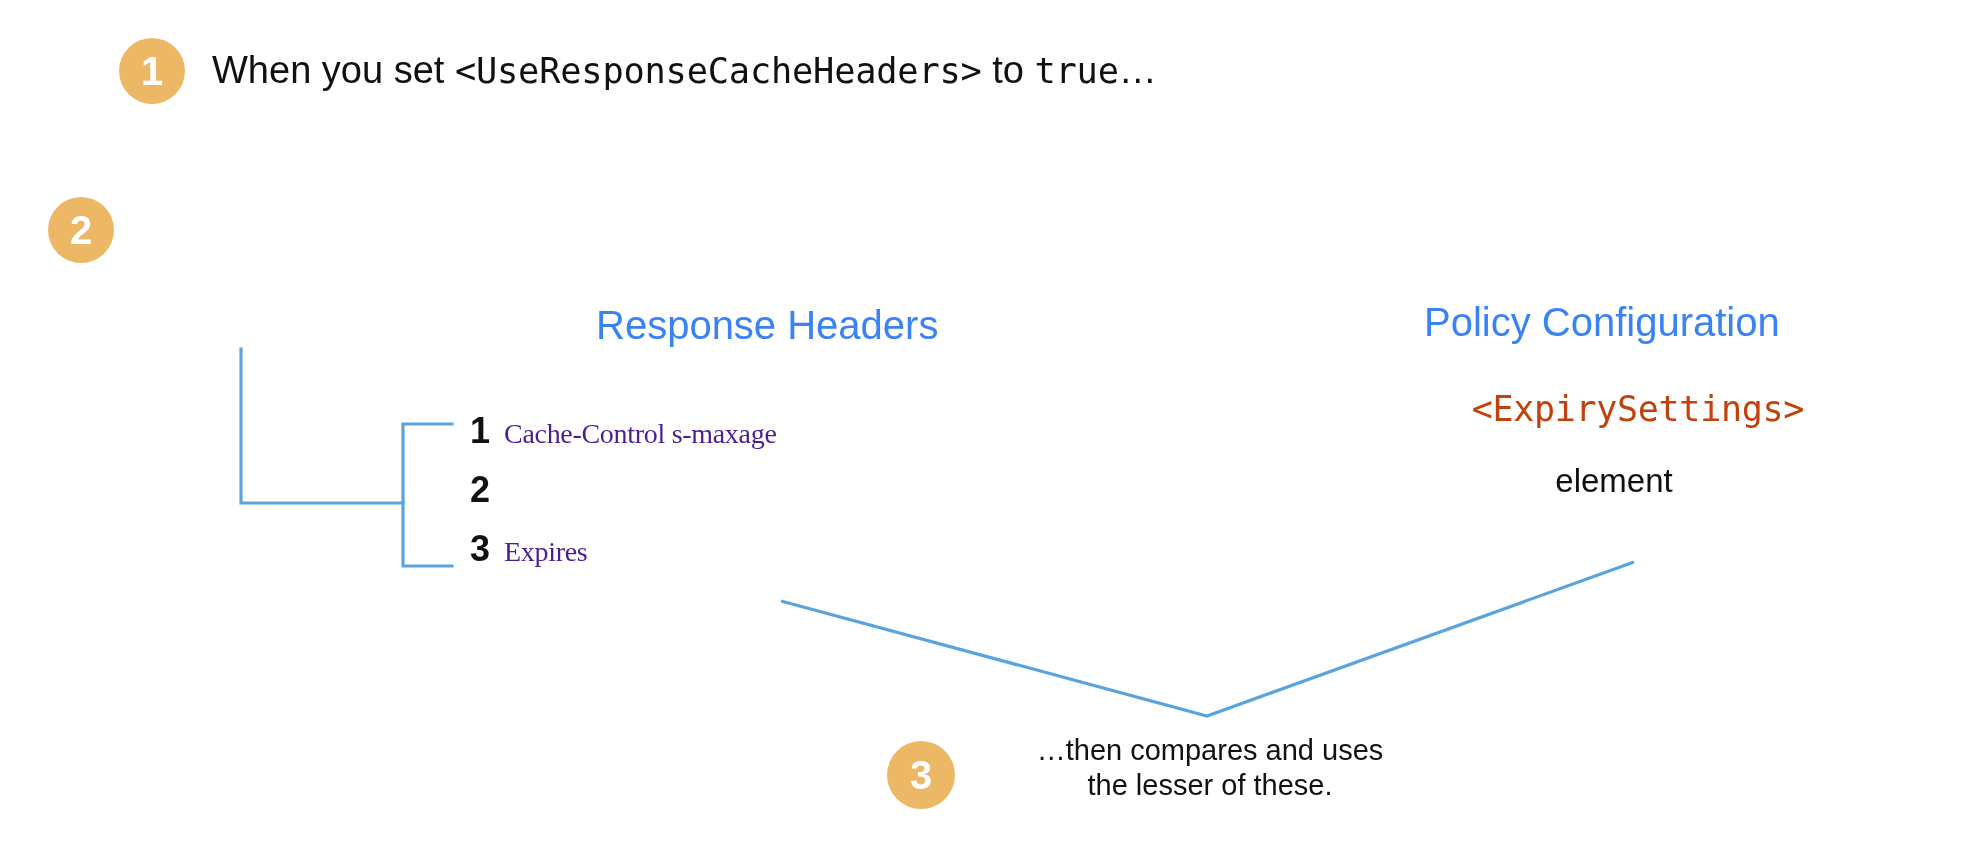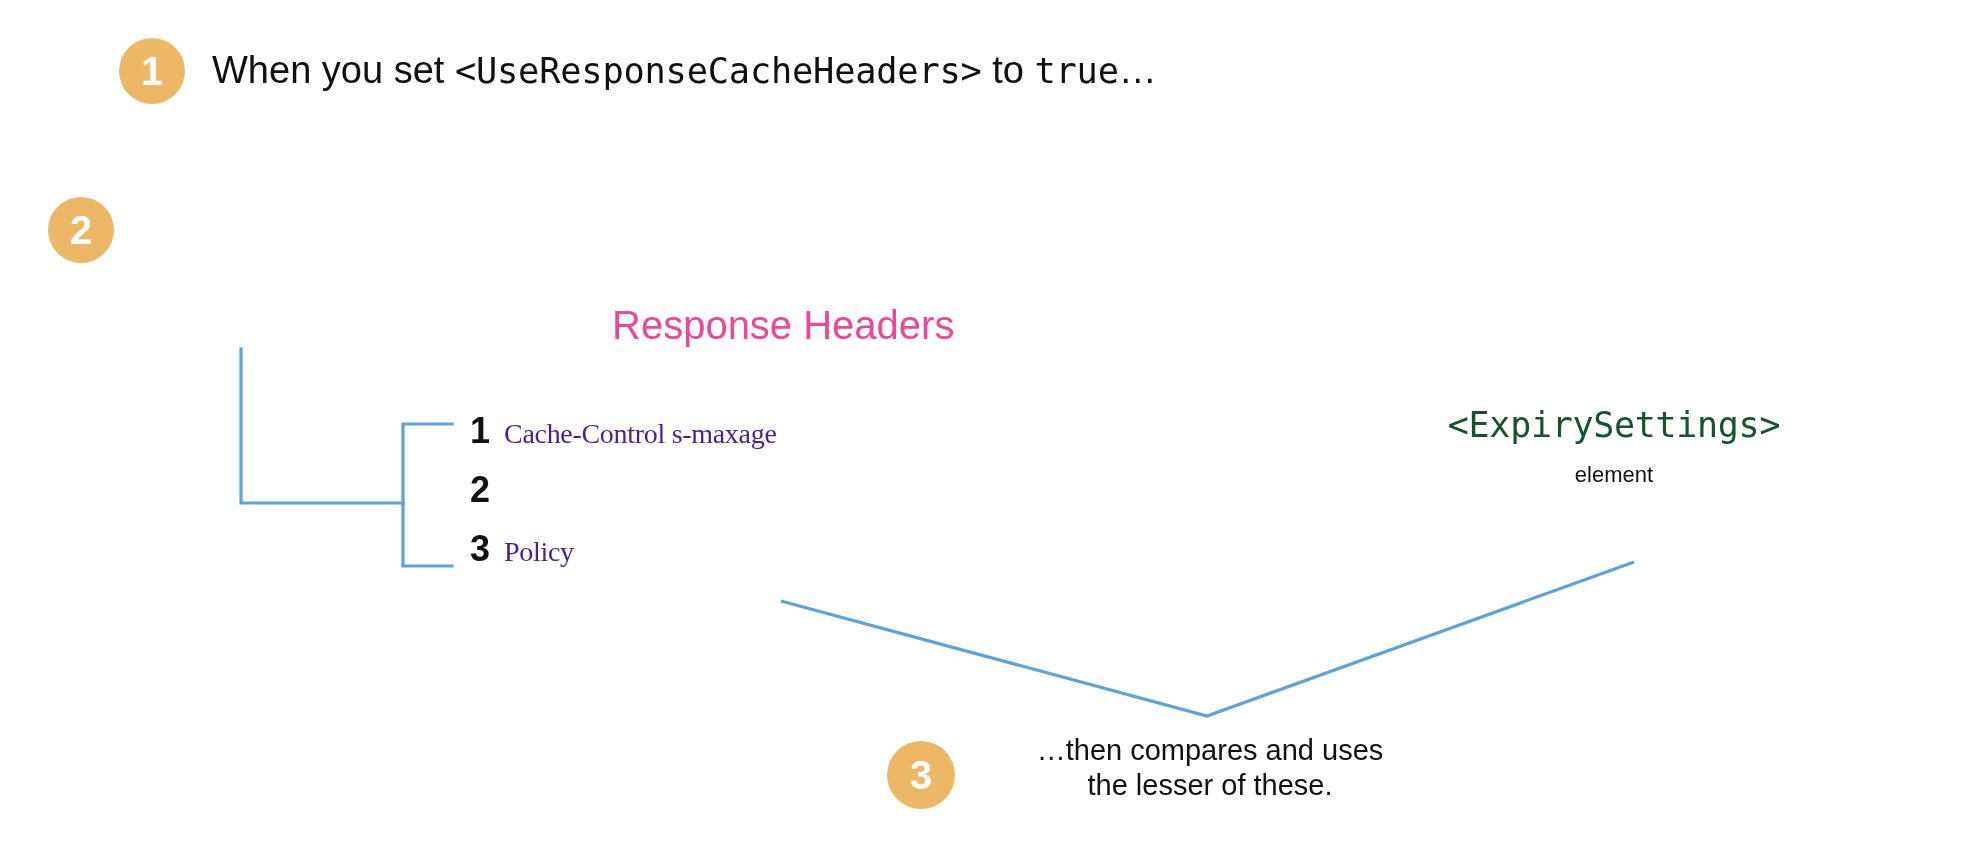--- a/index.html
+++ b/index.html
@@ -106,23 +106,22 @@
   .mono {
     font-family: "DejaVu Sans Mono", "Liberation Mono", monospace;
     font-size: 0.93em;
     letter-spacing: -0.2px;
   }
 
   
   .column-title {
     position: absolute;
     font-size: 40px;
-    color: #ec4899;
+    color: #3b82f6;
     white-space: nowrap;
-    margin-left: 16px;
   }
   #title-response-headers {
     left: 596px;
     top: 303px;
   }
   #title-policy-configuration {
     left: 1424px;
     top: 300px;
   }
 
@@ -153,36 +152,36 @@
     font-size: 28px;
     color: #4c1d95;
     letter-spacing: -0.3px;
     white-space: pre;
   }
 
   
   #policy-element-name {
     position: absolute;
     left: 1424px;
-    top: 405px;
+    top: 389px;
     width: 380px;
-    text-align: center;
+    text-align: right;
     font-family: "DejaVu Sans Mono", "Liberation Mono", monospace;
     font-size: 35px;
-    color: #14532d;
+    color: #c2410c;
     letter-spacing: -0.3px;
     white-space: nowrap;
   }
   #policy-element-label {
     position: absolute;
     left: 1424px;
     top: 462px;
     width: 380px;
     text-align: center;
-    font-size: 22px;
+    font-size: 33px;
     color: #111111;
   }
 </style>
 </head>
 <body>
 
 <div id="canvas">
 
   <svg id="connectors" viewBox="0 0 1966 858" width="1966" height="858" aria-hidden="true">
 
@@ -203,24 +202,25 @@
   <ul id="precedence-list">
     <li>
       <span class="rank">1</span>
       <span class="header-name">Cache-Control s-maxage</span>
     </li>
     <li>
       <span class="rank">2</span>
     </li>
     <li>
       <span class="rank">3</span>
-      <span class="header-name">Policy</span>
+      <span class="header-name">Expires</span>
     </li>
   </ul>
 
+  <div class="column-title" id="title-policy-configuration">Policy Configuration</div>
   <div id="policy-element-name">&lt;ExpirySettings&gt;</div>
   <div id="policy-element-label">element</div>
 
   <div class="badge" id="badge-3">3</div>
   <div class="callout-text" id="callout-3-text">…then compares and uses
 the lesser of these.</div>
 
 </div>
 
 </body></html>

